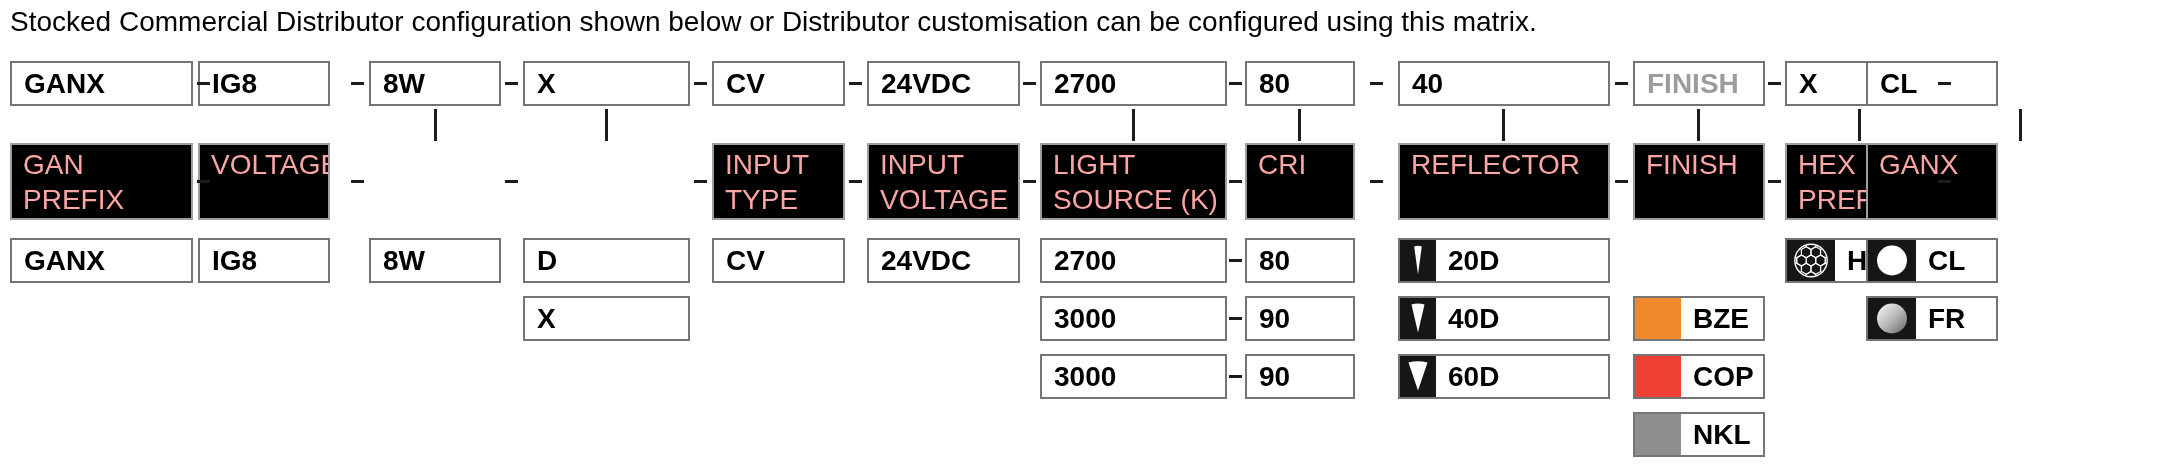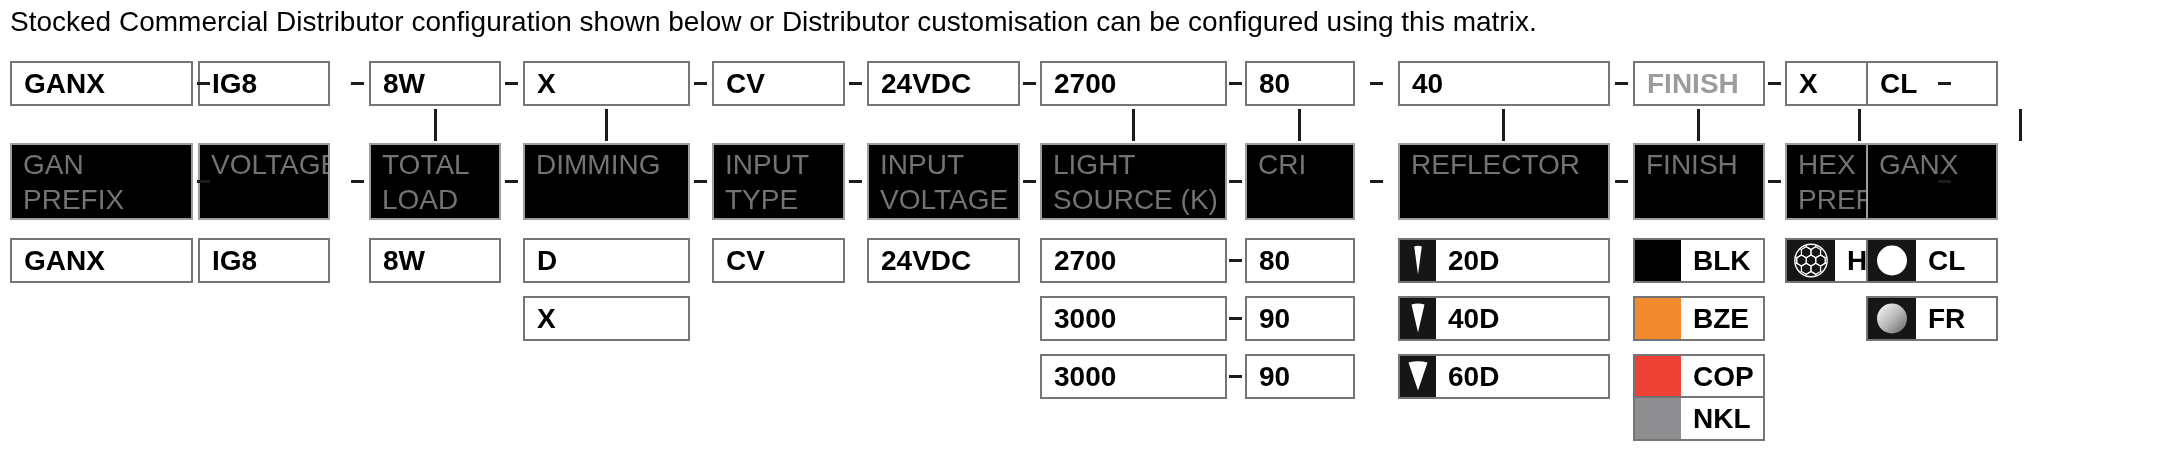--- a/index.html
+++ b/index.html
@@ -5,22 +5,22 @@
   html,body{margin:0;padding:0;background:#fff;}
   body{width:2167px;height:467px;position:relative;font-family:"Liberation Sans",sans-serif;color:#000;}
   .wrap{position:absolute;inset:0;}
   .title{position:absolute;left:10px;top:6px;font-size:28px;letter-spacing:0;white-space:nowrap;}
   .col{position:absolute;top:0;height:100%;}
   .box{position:absolute;left:0;right:0;box-sizing:border-box;border:2px solid #757575;background:#fff;
        display:flex;align-items:center;font-size:28px;overflow:hidden;}
   .code{top:61px;height:45px;}
   .code .lbl,.opt .lbl{padding-left:12px;white-space:nowrap;font-weight:bold;}
   .opt{height:45px;}
-  .r0{top:238px}.r1{top:296px}.r2{top:354px}.r3{top:396px}
-  .header{top:143px;height:77px;background:#000;border-color:#9e9e9e;color:#737373;
+  .r0{top:238px}.r1{top:296px}.r2{top:354px}.r3{top:412px}
+  .header{top:143px;height:77px;background:#000;border-color:#9e9e9e;color:#fca5a5;
           align-items:flex-start;padding:2px 0 0 11px;line-height:35px;white-space:pre-line;}
   .gray{color:#9c9c9c;}
   .isq{flex:0 0 auto;height:41px;display:flex;align-items:center;justify-content:center;background:#161616;}
   .isq svg{display:block;width:100%;height:100%;}
   .isq + .lbl{padding-left:12px;}
   .dash{position:absolute;width:13px;height:3px;background:#1c1c1c;}
   .vline{position:absolute;width:3px;height:32px;top:109px;background:#1c1c1c;}
 </style>
 </head>
 <body>
@@ -47,32 +47,29 @@
     <div class="box header">VOLTAGE</div>
     <div class="box opt r0">
         <span class="lbl">IG8</span>
       </div>
   </div>
 
   <div class="col" style="left:369px;width:132px;">
     <div class="box code">
         <span class="lbl">8W</span>
       </div>
-    <div class="box header">TOTAL
-LOAD</div>
     <div class="box opt r0">
         <span class="lbl">8W</span>
       </div>
   </div>
 
   <div class="col" style="left:523px;width:167px;">
     <div class="box code">
         <span class="lbl">X</span>
       </div>
-    <div class="box header">DIMMING</div>
     <div class="box opt r0">
         <span class="lbl">D</span>
       </div>
     <div class="box opt r1">
         <span class="lbl">X</span>
       </div>
   </div>
 
   <div class="col" style="left:712px;width:133px;">
     <div class="box code">
@@ -158,24 +155,20 @@
       </span>
       <span class="lbl">60D</span>
     </div>
   </div>
 
   <div class="col" style="left:1633px;width:132px;">
     <div class="box code">
         <span class="lbl gray">FINISH</span>
       </div>
     <div class="box header">FINISH</div>
-    <div class="box opt r0">
-      <span class="isq" style="width: 46px; background-color: rgb(0, 0, 0);"></span>
-      <span class="lbl">BLK</span>
-    </div>
     <div class="box opt r1">
       <span class="isq" style="width: 46px; background-color: rgb(241, 137, 45);"></span>
       <span class="lbl">BZE</span>
     </div>
     <div class="box opt r2">
       <span class="isq" style="width: 46px; background-color: rgb(238, 64, 53);"></span>
       <span class="lbl">COP</span>
     </div>
     <div class="box opt r3">
       <span class="isq" style="width: 46px; background-color: rgb(142, 142, 144);"></span>

